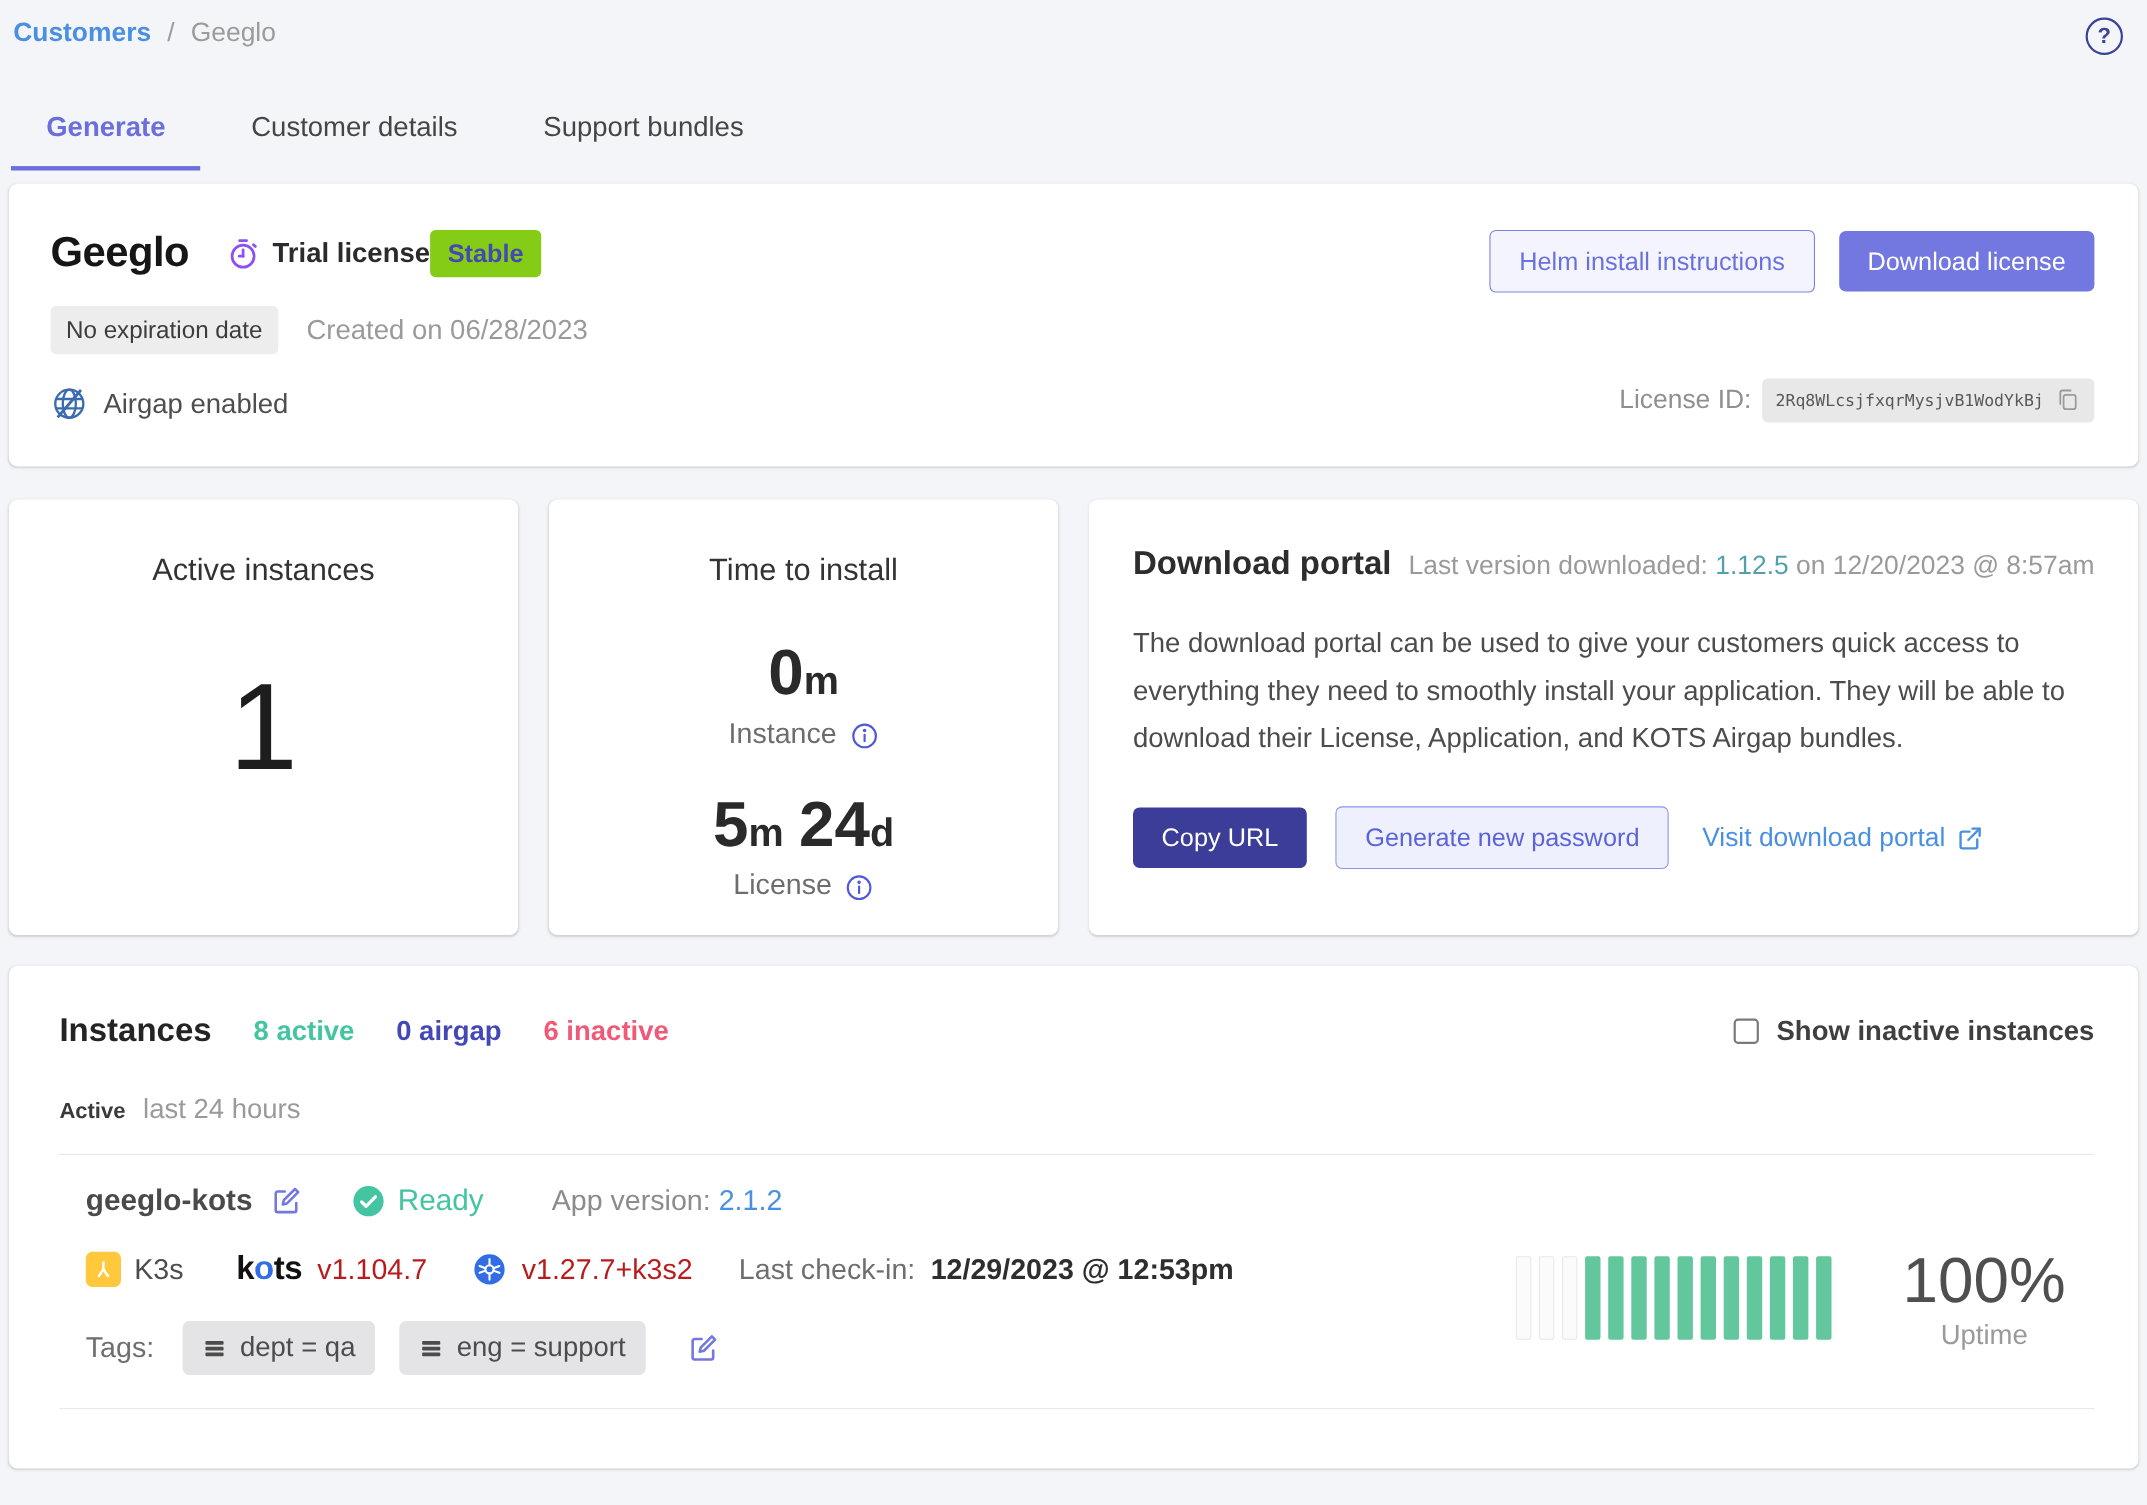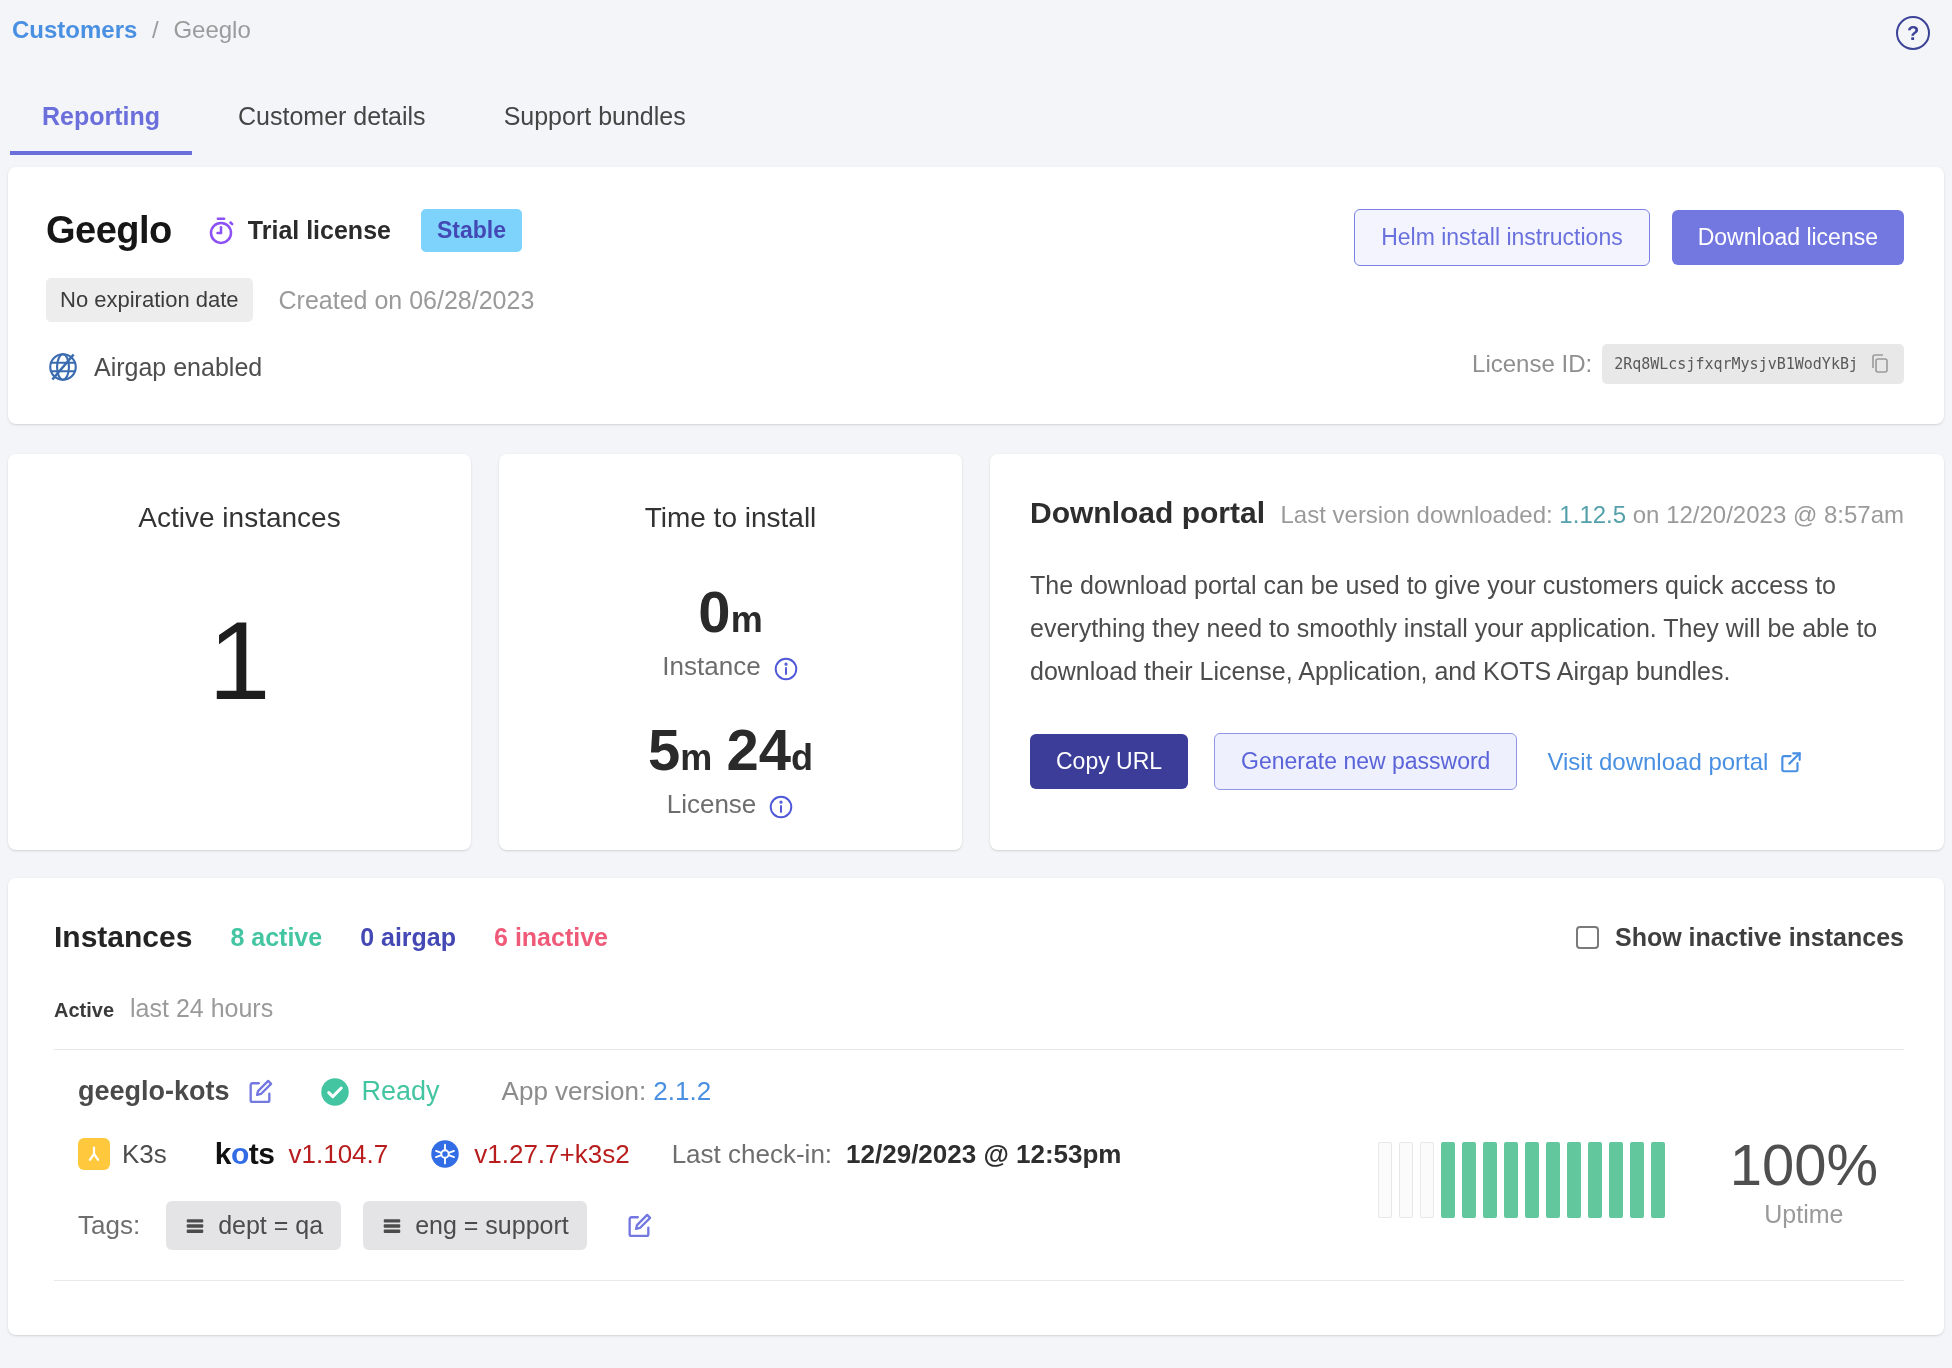--- a/index.html
+++ b/index.html
@@ -39,21 +39,21 @@
     box-shadow: 0 1px 3px rgba(0,0,0,0.10), 0 1px 1px rgba(0,0,0,0.05);
   }
 
   
   .customer-card { margin-top: 12px; padding: 42px 40px 40px 38px; display: flex; justify-content: space-between; }
   .cust-row1 { display: flex; align-items: center; }
   .app-title { font-size: 38px; font-weight: 800; color: #161616; letter-spacing: -0.5px; }
   .license-type { display: flex; align-items: center; margin-left: 34px; }
   .license-type-label { font-size: 25px; font-weight: 700; color: #2b2b2b; margin-left: 12px; }
   .badge-stable {
-    margin-left: 30px; background: #7dd3fc; color: #4348b5;
+    background: #84cc16; color: #4348b5;
     font-size: 23px; font-weight: 600; padding: 8px 16px; border-radius: 5px;
   }
   .cust-row2 { display: flex; align-items: center; margin-top: 26px; }
   .badge-gray { background: #ededed; color: #3c3c3c; font-size: 22px; padding: 9px 14px; border-radius: 5px; }
   .created { font-size: 25px; color: #9a9a9a; margin-left: 26px; }
   .cust-row3 { display: flex; align-items: center; margin-top: 28px; }
   .airgap-label { font-size: 25px; color: #4e4e4e; margin-left: 14px; }
 
   .cust-right { display: flex; flex-direction: column; justify-content: space-between; align-items: flex-end; }
   .btn-row { display: flex; align-items: center; padding-left: 20px; }
@@ -155,21 +155,21 @@
   <div class="topbar">
     <div class="breadcrumb">
       <span class="crumb-link">Customers</span>
       <span class="crumb-sep">/</span>
       <span class="crumb-current">Geeglo</span>
     </div>
     <div class="help-icon">?</div>
   </div>
 
   <div class="tabs">
-    <div class="tab active">Reporting</div>
+    <div class="tab active">Generate</div>
     <div class="tab">Customer details</div>
     <div class="tab">Support bundles</div>
   </div>
 
   <div class="card customer-card">
     <div class="cust-left">
       <div class="cust-row1">
         <span class="app-title">Geeglo</span>
         <span class="license-type">
           <span style="display:inline-flex;">

